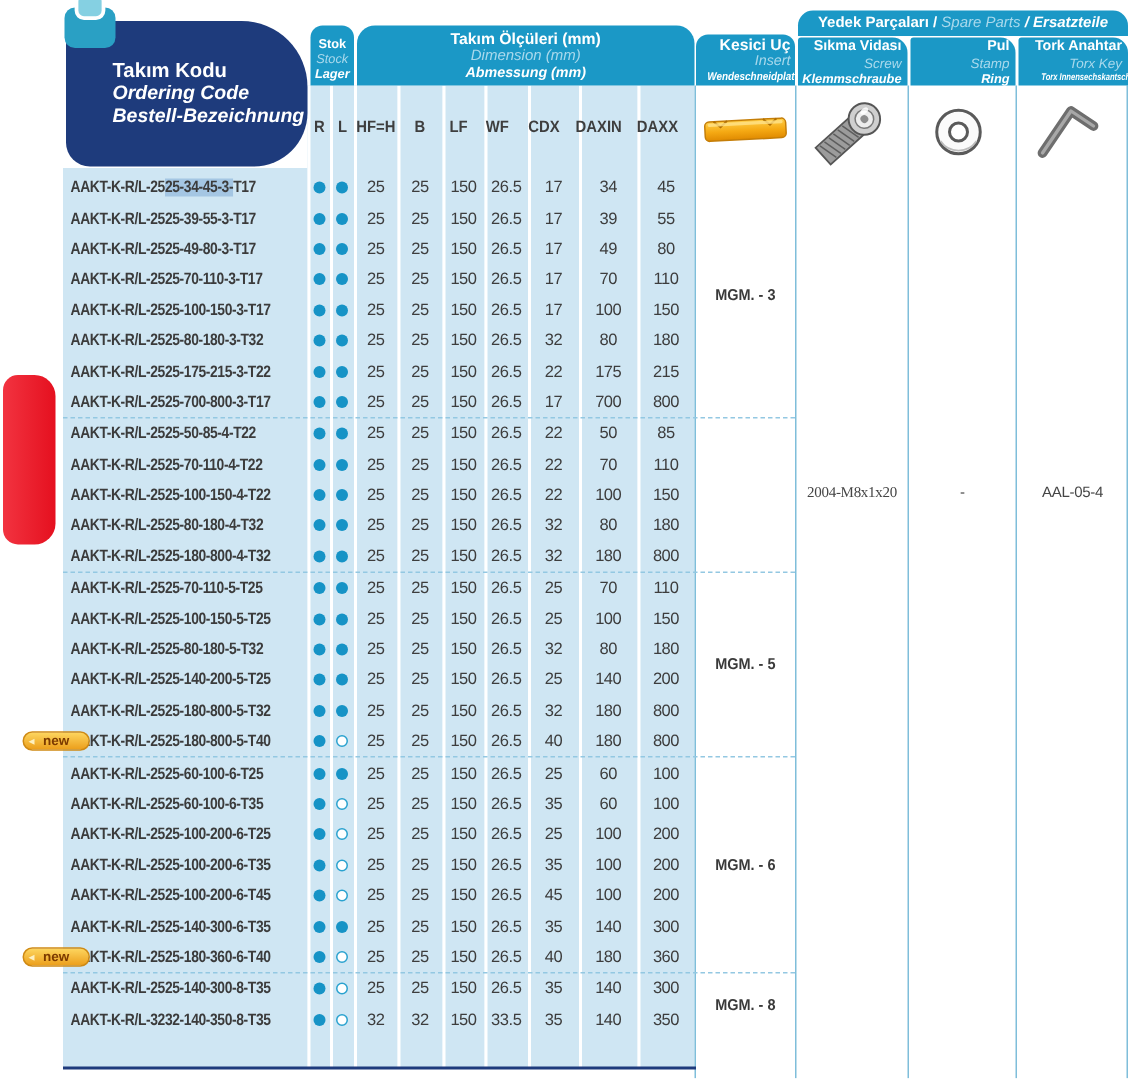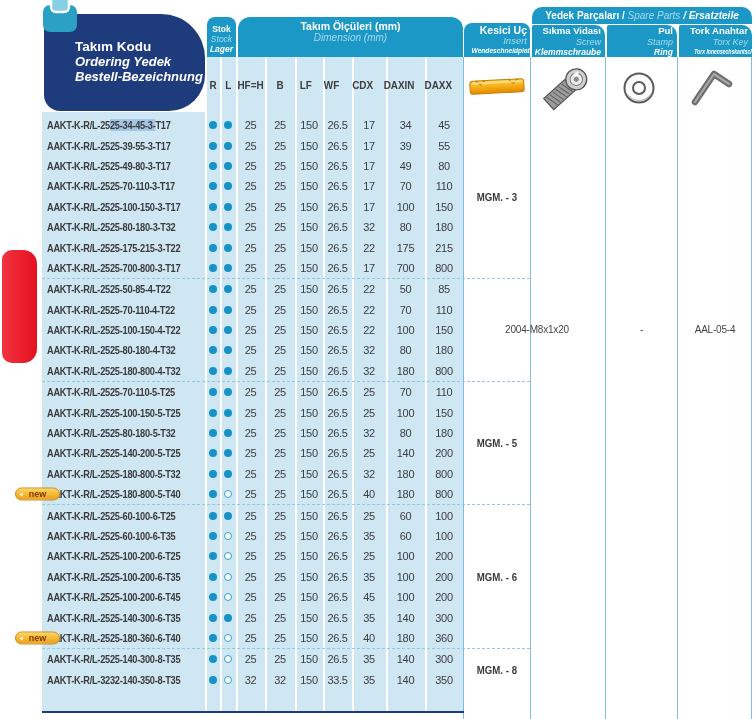--- a/index.html
+++ b/index.html
@@ -83,21 +83,21 @@
     width:45px; height:13px; border-radius:7px; border:1px solid #cf8a14;
     background:linear-gradient(180deg,#fdd55e,#ec9f1c); color:#7c3a00;
     font-size:9px; font-weight:bold; line-height:11px; text-align:center; z-index:6; }
   .new-badge::before { content:""; position:absolute; left:3px; top:4px;
     border-top:2.5px solid transparent; border-bottom:2.5px solid transparent;
     border-right:4px solid #fdf0c0; }
 
   
   .spare-val { position:absolute; top:329px; transform:translateY(-50%);
     font-size:10px; color:#454545; text-align:center; letter-spacing:-0.2px; z-index:2; }
-  .sv-screw { left:500px; width:74px; }
+  .sv-screw { left:531px; width:74px;font-family:Liberation Serif, serif; }
   .sv-pul   { left:606px; width:71px; }
   .sv-tork  { left:678px; width:74px; }
 
   .bottom-border { position:absolute; left:42px; top:711px; width:422px; height:2px; background:#1e3b7c; z-index:3; }
 
   .red-tab { position:absolute; left:2px; top:250px; width:35px; height:113px;
     background:linear-gradient(90deg,#f23340,#e5101f); border-radius:10px 14px 14px 10px; z-index:5; }
 
   .icon-abs { position:absolute; z-index:2; }
 </style>
@@ -122,38 +122,39 @@
   <div class="vline" style="left:463px"></div>
   <div class="vline" style="left:530px"></div>
   <div class="vline" style="left:605px"></div>
   <div class="vline" style="left:677px"></div>
   <div class="vline" style="left:751px"></div>
 
   <div class="red-tab"></div>
 
   <div class="darkbox">
     <div class="t1">Takım Kodu</div>
-    <div class="t2">Ordering Yedek</div>
+    <div class="t2">Ordering Code</div>
     <div class="t3">Bestell-Bezeichnung</div>
   </div>
 
   <svg class="icon-abs" style="left:40px; top:0; z-index:5" width="40" height="34" viewBox="0 0 40 34">
     <rect x="3" y="5" width="34" height="27" rx="7" fill="#2aa0c4"></rect>
     <rect x="11" y="-4" width="18" height="16" rx="5" fill="#85d0e2" stroke="#ffffff" stroke-width="2.5"></rect>
   </svg>
 
   <div class="teal hdr3 stok-hdr">
     <div class="l1">Stok</div>
     <div class="l2">Stock</div>
     <div class="l3">Lager</div>
   </div>
 
   <div class="teal hdr3 dims-hdr">
     <div class="l1">Takım Ölçüleri (mm)</div>
     <div class="l2">Dimension (mm)</div>
+    <div class="l3">Abmessung (mm)</div>
   </div>
 
   <div class="teal hdr3 insert-hdr">
     <div class="l1">Kesici Uç</div>
     <div class="l2">Insert</div>
     <span class="l3">Wendeschneidplatte</span>
   </div>
 
   <div class="teal band">
     <span class="b1">Yedek Parçaları /</span>

